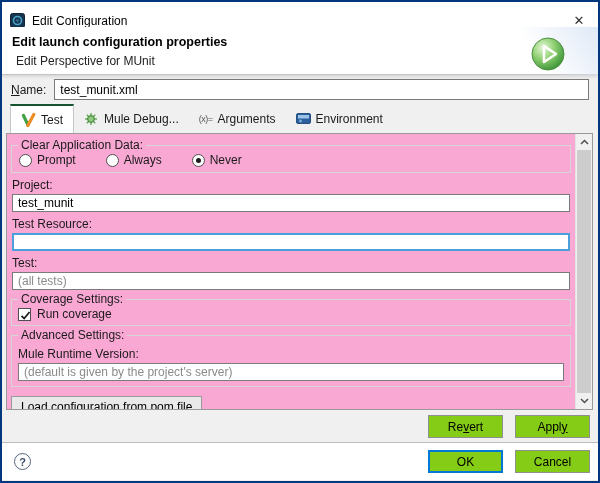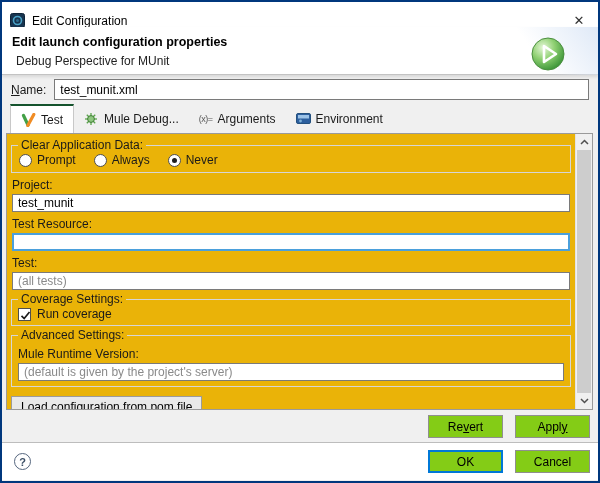--- a/index.html
+++ b/index.html
@@ -29,26 +29,26 @@
   .name-input { flex:1; height:21px; border:1px solid #7a7a7a; background:#fff; font:12px "Liberation Sans",sans-serif; padding:0 5px; color:#000; }
 
   
   .tabs { height:29px; background:#f0f0f0; display:flex; align-items:stretch; padding-left:8px; }
   .tab { display:flex; align-items:center; gap:5px; padding:0 10px; font-size:12px; color:#1a1a1a; position:relative; }
   .tab.active { background:#fff; border-top:2px solid #14532d; border-left:1px solid #c8c8c8; border-right:1px solid #c8c8c8; }
   .tab .glyph { font-size:9px; color:#555; letter-spacing:-0.5px; }
   .tab-icon { width:15px; height:14px; display:inline-block; }
 
   
-  .content-area { position:relative; height:277px; margin:0 5px 0 4px; border:1px solid #9a9a9a; background:#eab308; }
+  .content-area { position:relative; height:277px; margin:0 5px 0 4px; border:1px solid #9a9a9a; background:#f9a8d4; }
   .content { position:absolute; left:0; top:0; right:17px; bottom:0; padding:2px 3px 0 3px; overflow:hidden; }
 
   fieldset { border:1px solid #d6d6d6; margin:2px 1px 0 1px; padding:0 6px 3px 6px; }
   legend { font-size:12px; padding:0 3px; color:#1a1a1a; }
-  .radio-row { display:flex; align-items:center; gap:18px; padding:1px 0 2px 1px; }
+  .radio-row { display:flex; align-items:center; gap:30px; padding:1px 0 2px 1px; }
   .radio-opt { display:flex; align-items:center; }
   .radio { width:13px; height:13px; border:1px solid #4f4f4f; border-radius:50%; background:#fff; margin-right:5px; position:relative; flex:none; }
   .radio.checked::after { content:""; position:absolute; inset:3px; border-radius:50%; background:#1f1f1f; }
 
   .field-label { margin:5px 2px 2px 2px; }
   .text-input { display:block; width:calc(100% - 4px); margin:0 2px; height:18px; border:1px solid #7a7a7a; background:#fff; font:12px "Liberation Sans",sans-serif; padding:0 5px; color:#000; }
   .text-input::placeholder { color:#8a8a8a; opacity:1; }
   .text-input.focused { border:1px solid #4ba0dc; box-shadow:0 0 0 1px #4ba0dc inset; }
 
   .check-row { display:flex; align-items:center; padding:1px 0 1px 0; }
@@ -86,21 +86,21 @@
         <circle cx="7.5" cy="7.5" r="1.5" fill="#2a6d8f"></circle>
       </svg>
     </span>
     <span class="title">Edit Configuration</span>
     <span class="close-btn">✕</span>
   </div>
 
   <div class="header">
     <div class="header-decor"></div>
     <div class="h-title">Edit launch configuration properties</div>
-    <div class="h-sub">Debug Perspective for MUnit</div>
+    <div class="h-sub">Edit Perspective for MUnit</div>
     <svg class="play-icon" viewBox="0 0 36 36">
       <defs>
         <radialGradient id="pg" cx="35%" cy="30%" r="80%">
           <stop offset="0%" stop-color="#e6f7d8"></stop>
           <stop offset="45%" stop-color="#8fd072"></stop>
           <stop offset="100%" stop-color="#2f8b2f"></stop>
         </radialGradient>
       </defs>
       <circle cx="18" cy="18" r="16" fill="url(#pg)" stroke="#4b8f3f" stroke-width="1"></circle>
       <path d="M14 10 L26 18 L14 26 Z" fill="none" stroke="#ffffff" stroke-width="2.6" stroke-linejoin="round"></path>

